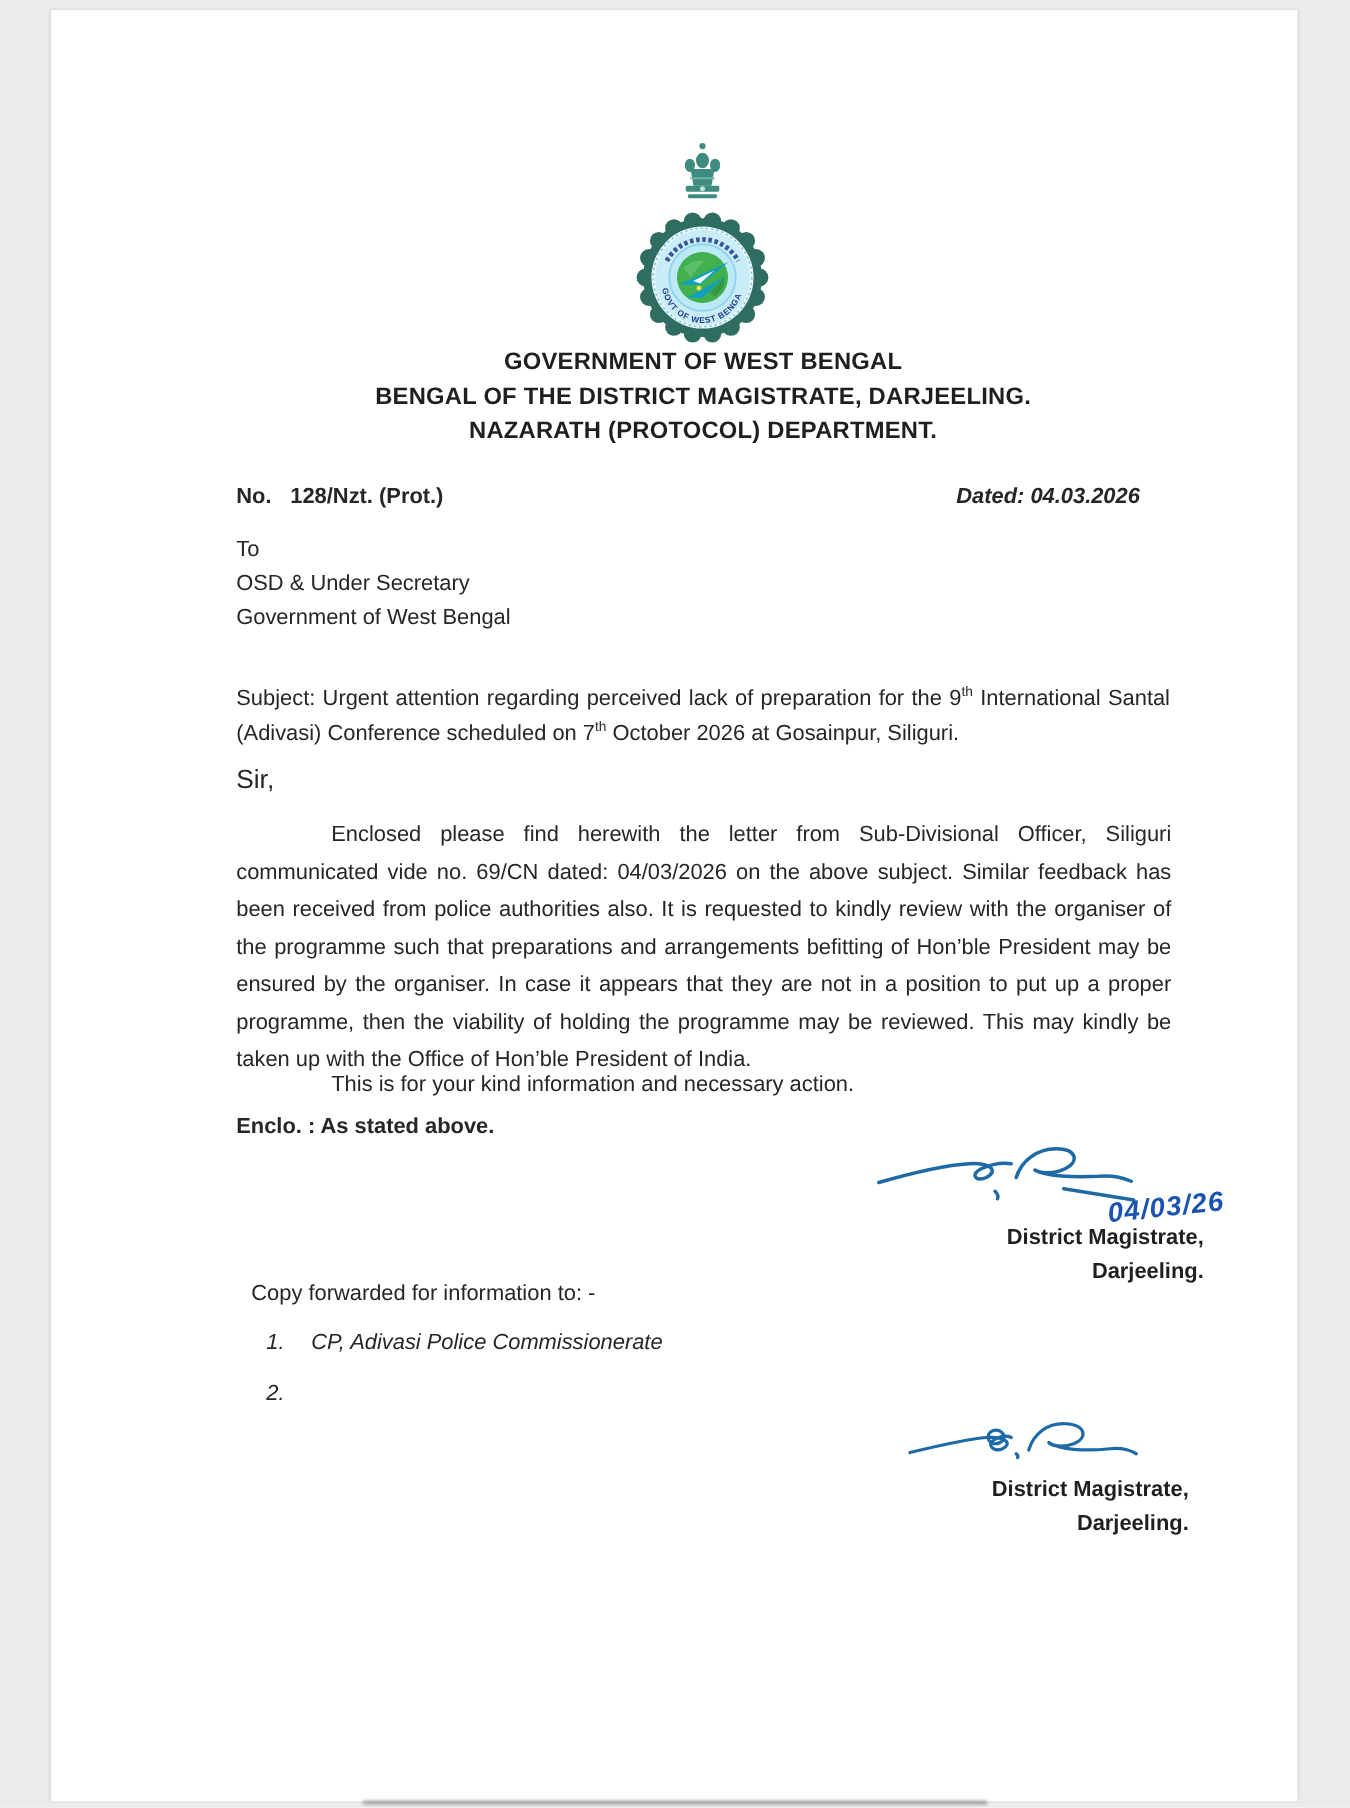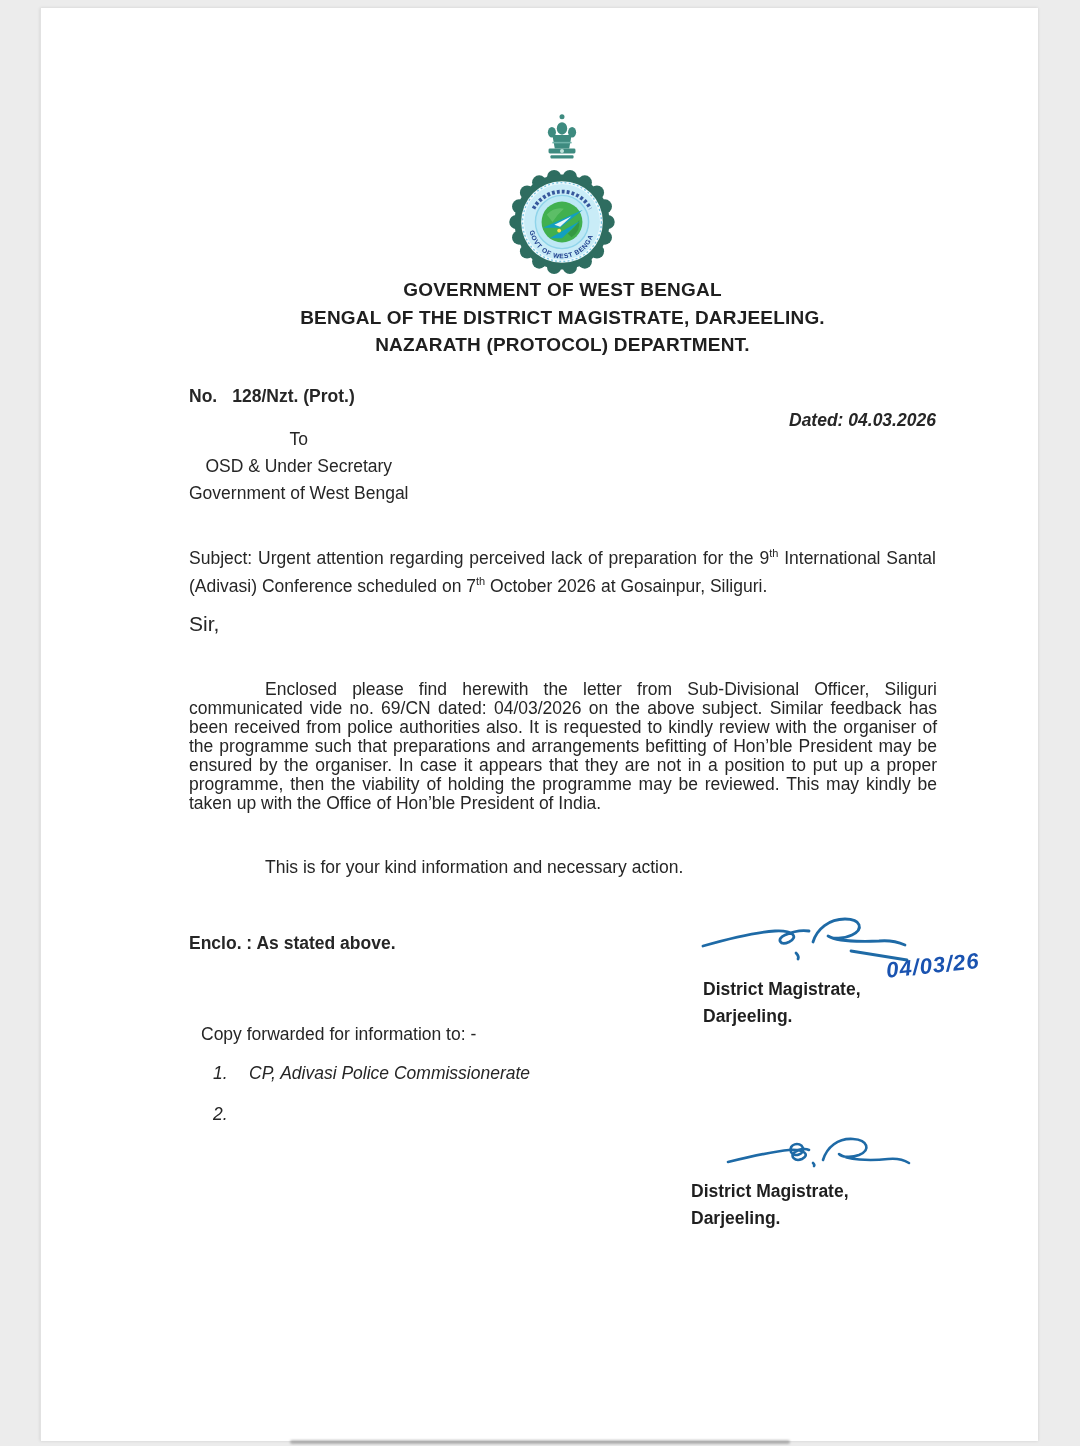--- a/index.html
+++ b/index.html
@@ -27,48 +27,48 @@
   .letter-header {
     position:absolute; left:148px; top:268px; width:747px;
     text-align:center; font-weight:bold; font-size:19px; line-height:27.5px;
     color:#1f1f1f; letter-spacing:.2px;
   }
 
   
   .ref-row { position:absolute; left:0; top:378px; width:998px; height:24px; font-size:17.5px;text-align:center; }
   .ref-no { position:absolute; left:148px; font-weight:bold; }
   .ref-no .no-value { margin-left:15px; }
-  .ref-dated { position:absolute; left:748px; font-weight:bold; font-style:italic;margin-top:24px; }
-
-  .addressee { position:absolute; left:148px; top:418px; font-size:17.5px; line-height:27px;text-align:center; }
+  .ref-dated { position:absolute; left:724px; font-weight:bold; font-style:italic; }
+
+  .addressee { position:absolute; left:148px; top:418px; font-size:17.5px; line-height:27px; }
 
   .subject-block {
     position:absolute; left:148px; top:536px; width:747px;
     font-size:17.5px; line-height:28px; text-align:justify;
   }
   .subject-block sup { font-size:11px; line-height:0; }
 
   .salutation { position:absolute; left:148px; top:604px; font-size:21px; }
 
   .body-para {
     position:absolute; left:148px; top:644px; width:748px;
-    font-size:17.5px; line-height:19px; text-align:justify; text-indent:76px;margin-top:28px;
+    font-size:17.5px; line-height:30px; text-align:justify; text-indent:76px;
   }
 
   .closing-line { position:absolute; left:224px; top:849px; font-size:17.5px; }
 
-  .enclosure { position:absolute; left:148px; top:925px; font-size:17.5px; font-weight:bold; }
+  .enclosure { position:absolute; left:148px; top:882px; font-size:17.5px; font-weight:bold; }
 
   .sig1-svg { position:absolute; left:658px; top:903px; }
   .hand-date {
     position:absolute; left:845px; top:944px; width:110px;
     color:#1a53b0; font-size:22px; font-style:italic; font-weight:bold;
     transform:rotate(-6deg); letter-spacing:1px; white-space:nowrap;
   }
-  .sig-block { position:absolute; width:260px; text-align:left;
+  .sig-block { position:absolute; width:260px; text-align:right;
                font-size:17.5px; font-weight:bold; line-height:27px; color:#1f1f1f; }
   .sig-block-1 { left:662px; top:968px; }
   .sig-block-2 { left:650px; top:1170px; }
 
   .copy-intro { position:absolute; left:160px; top:1016px; font-size:17.5px; }
 
   .copy-list { position:absolute; left:172px; top:1052px; font-size:17.5px; font-style:italic; }
   .copy-item { display:flex; margin-bottom:14px; line-height:27px; }
   .copy-item .num { width:36px; }
 

